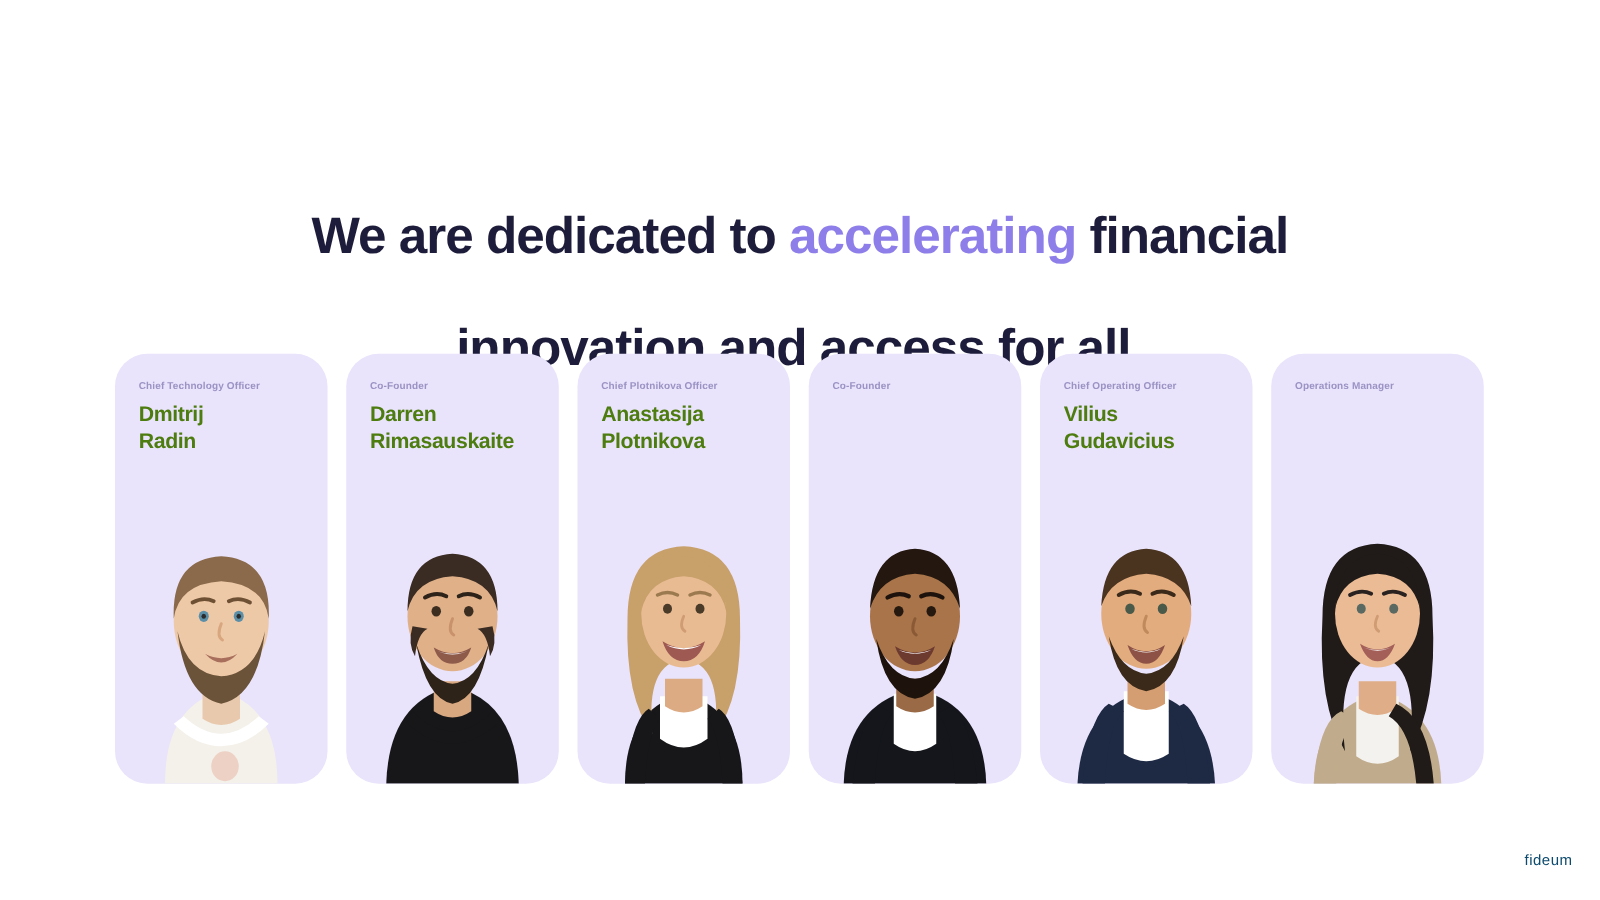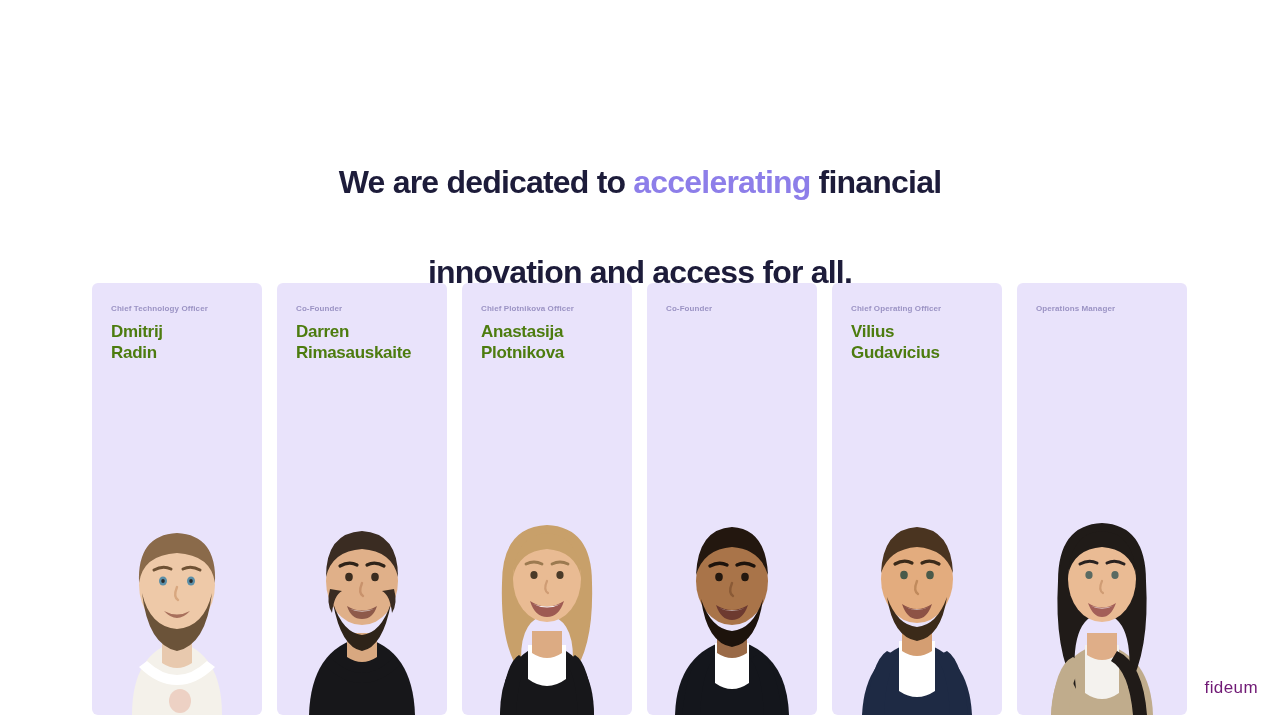--- a/index.html
+++ b/index.html
@@ -15,21 +15,21 @@
     position: relative;
   }
 
   
   .headline {
     position: absolute;
     top: 94px;
     left: 0;
     width: 1280px;
     text-align: center;
-    font-size: 32px;
+    font-size: 41px;
     line-height: 45px;
     font-weight: 700;
     letter-spacing: -0.8px;
     color: #1d1c3a;
     white-space: pre-line;
   }
   .headline .accent { color: #8d7ee9; }
 
   
   .team-row {
@@ -37,23 +37,23 @@
     top: 283px;
     left: 92px;
     width: 1096px;
     height: 344px;
     display: flex;
     gap: 15px;
   }
   .member-card {
     position: relative;
     width: 170px;
-    height: 432px;
+    height: 344px;
     background: #e9e3fb;
-    border-radius: 6px;
+    border-radius: 26px;
     overflow: hidden;
     flex: 0 0 170px;
   }
   .card-text {
     position: absolute;
     top: 21px;
     left: 19px;
     right: 10px;
     z-index: 3;
   }
@@ -84,25 +84,25 @@
     height: 250px;
     z-index: 1;
   }
   .portrait svg { display: block; width: 100%; height: 100%; }
 
   
   .brand-logo {
     position: absolute;
     right: 22px;
     bottom: 22px;
-    font-size: 17px;
+    font-size: 12px;
     line-height: 20px;
     font-weight: 400;
     letter-spacing: 0.4px;
-    color: #701a75;
+    color: #0c4a6e;
   }
 </style>
 </head>
 <body>
 
 <h1 class="headline">
   <span>We are dedicated to </span><span class="accent">accelerating</span><span> financial</span><br>
   <span>innovation and access for all.</span>
 </h1>
 

